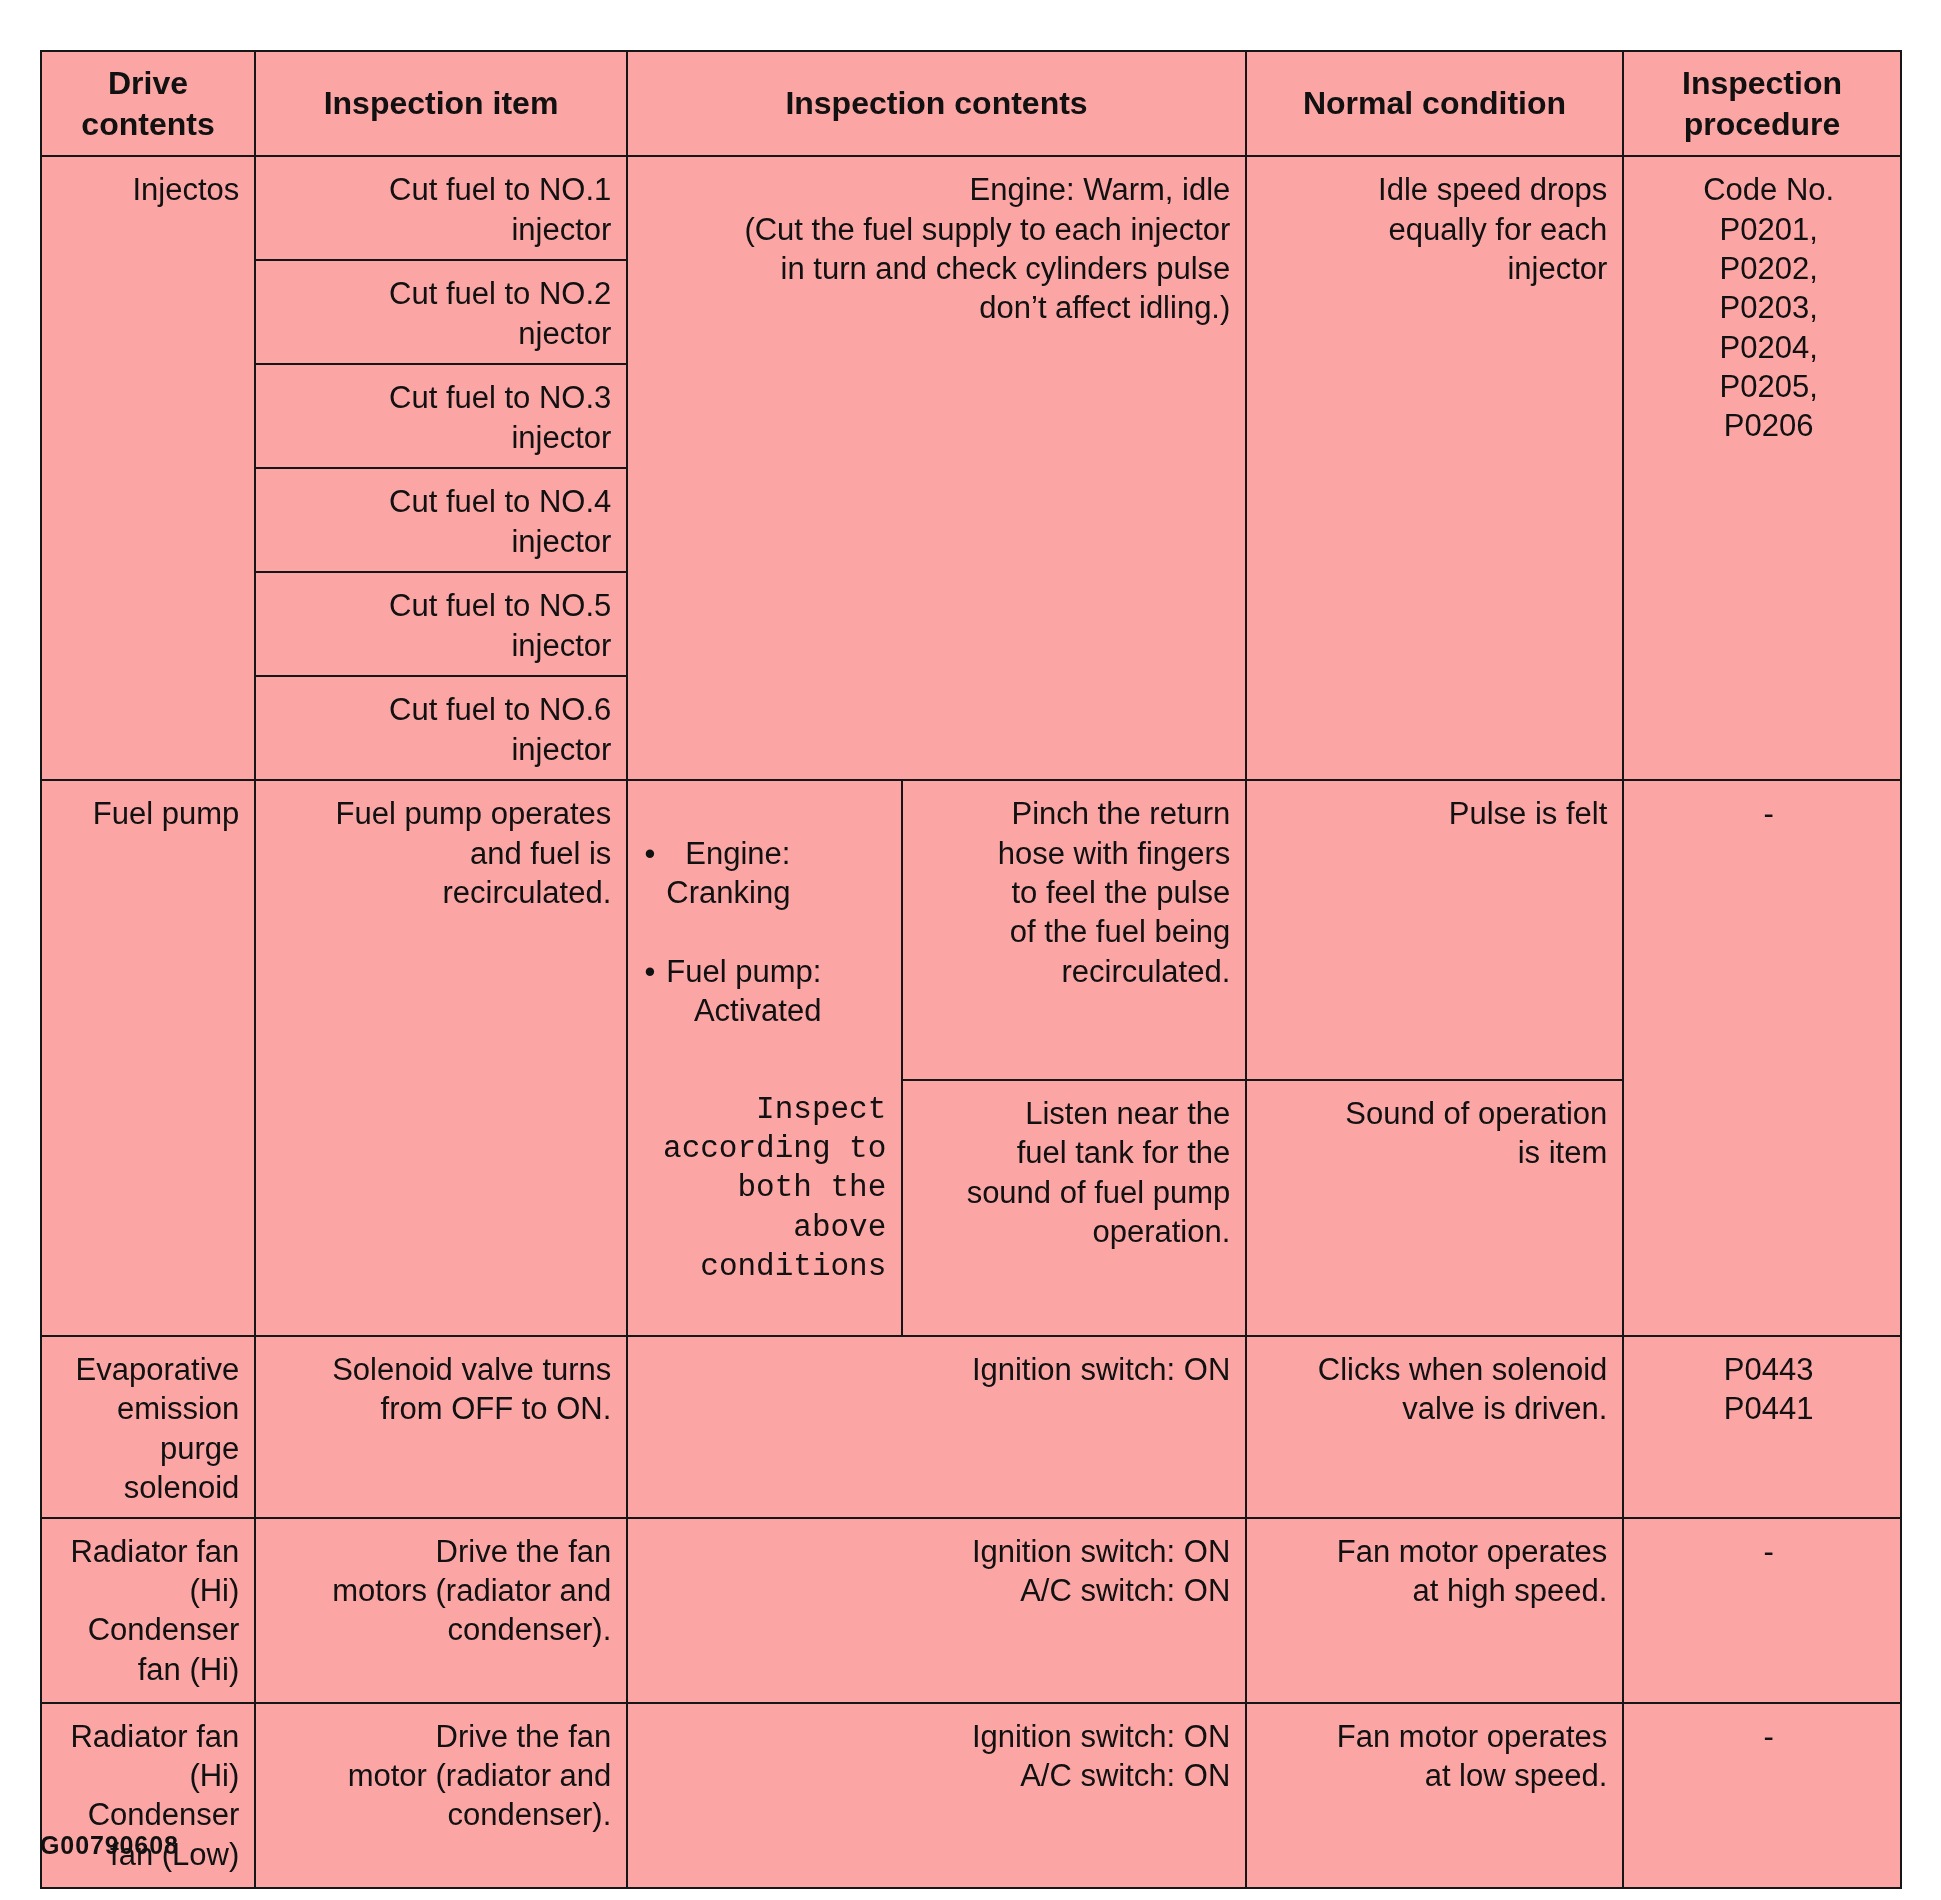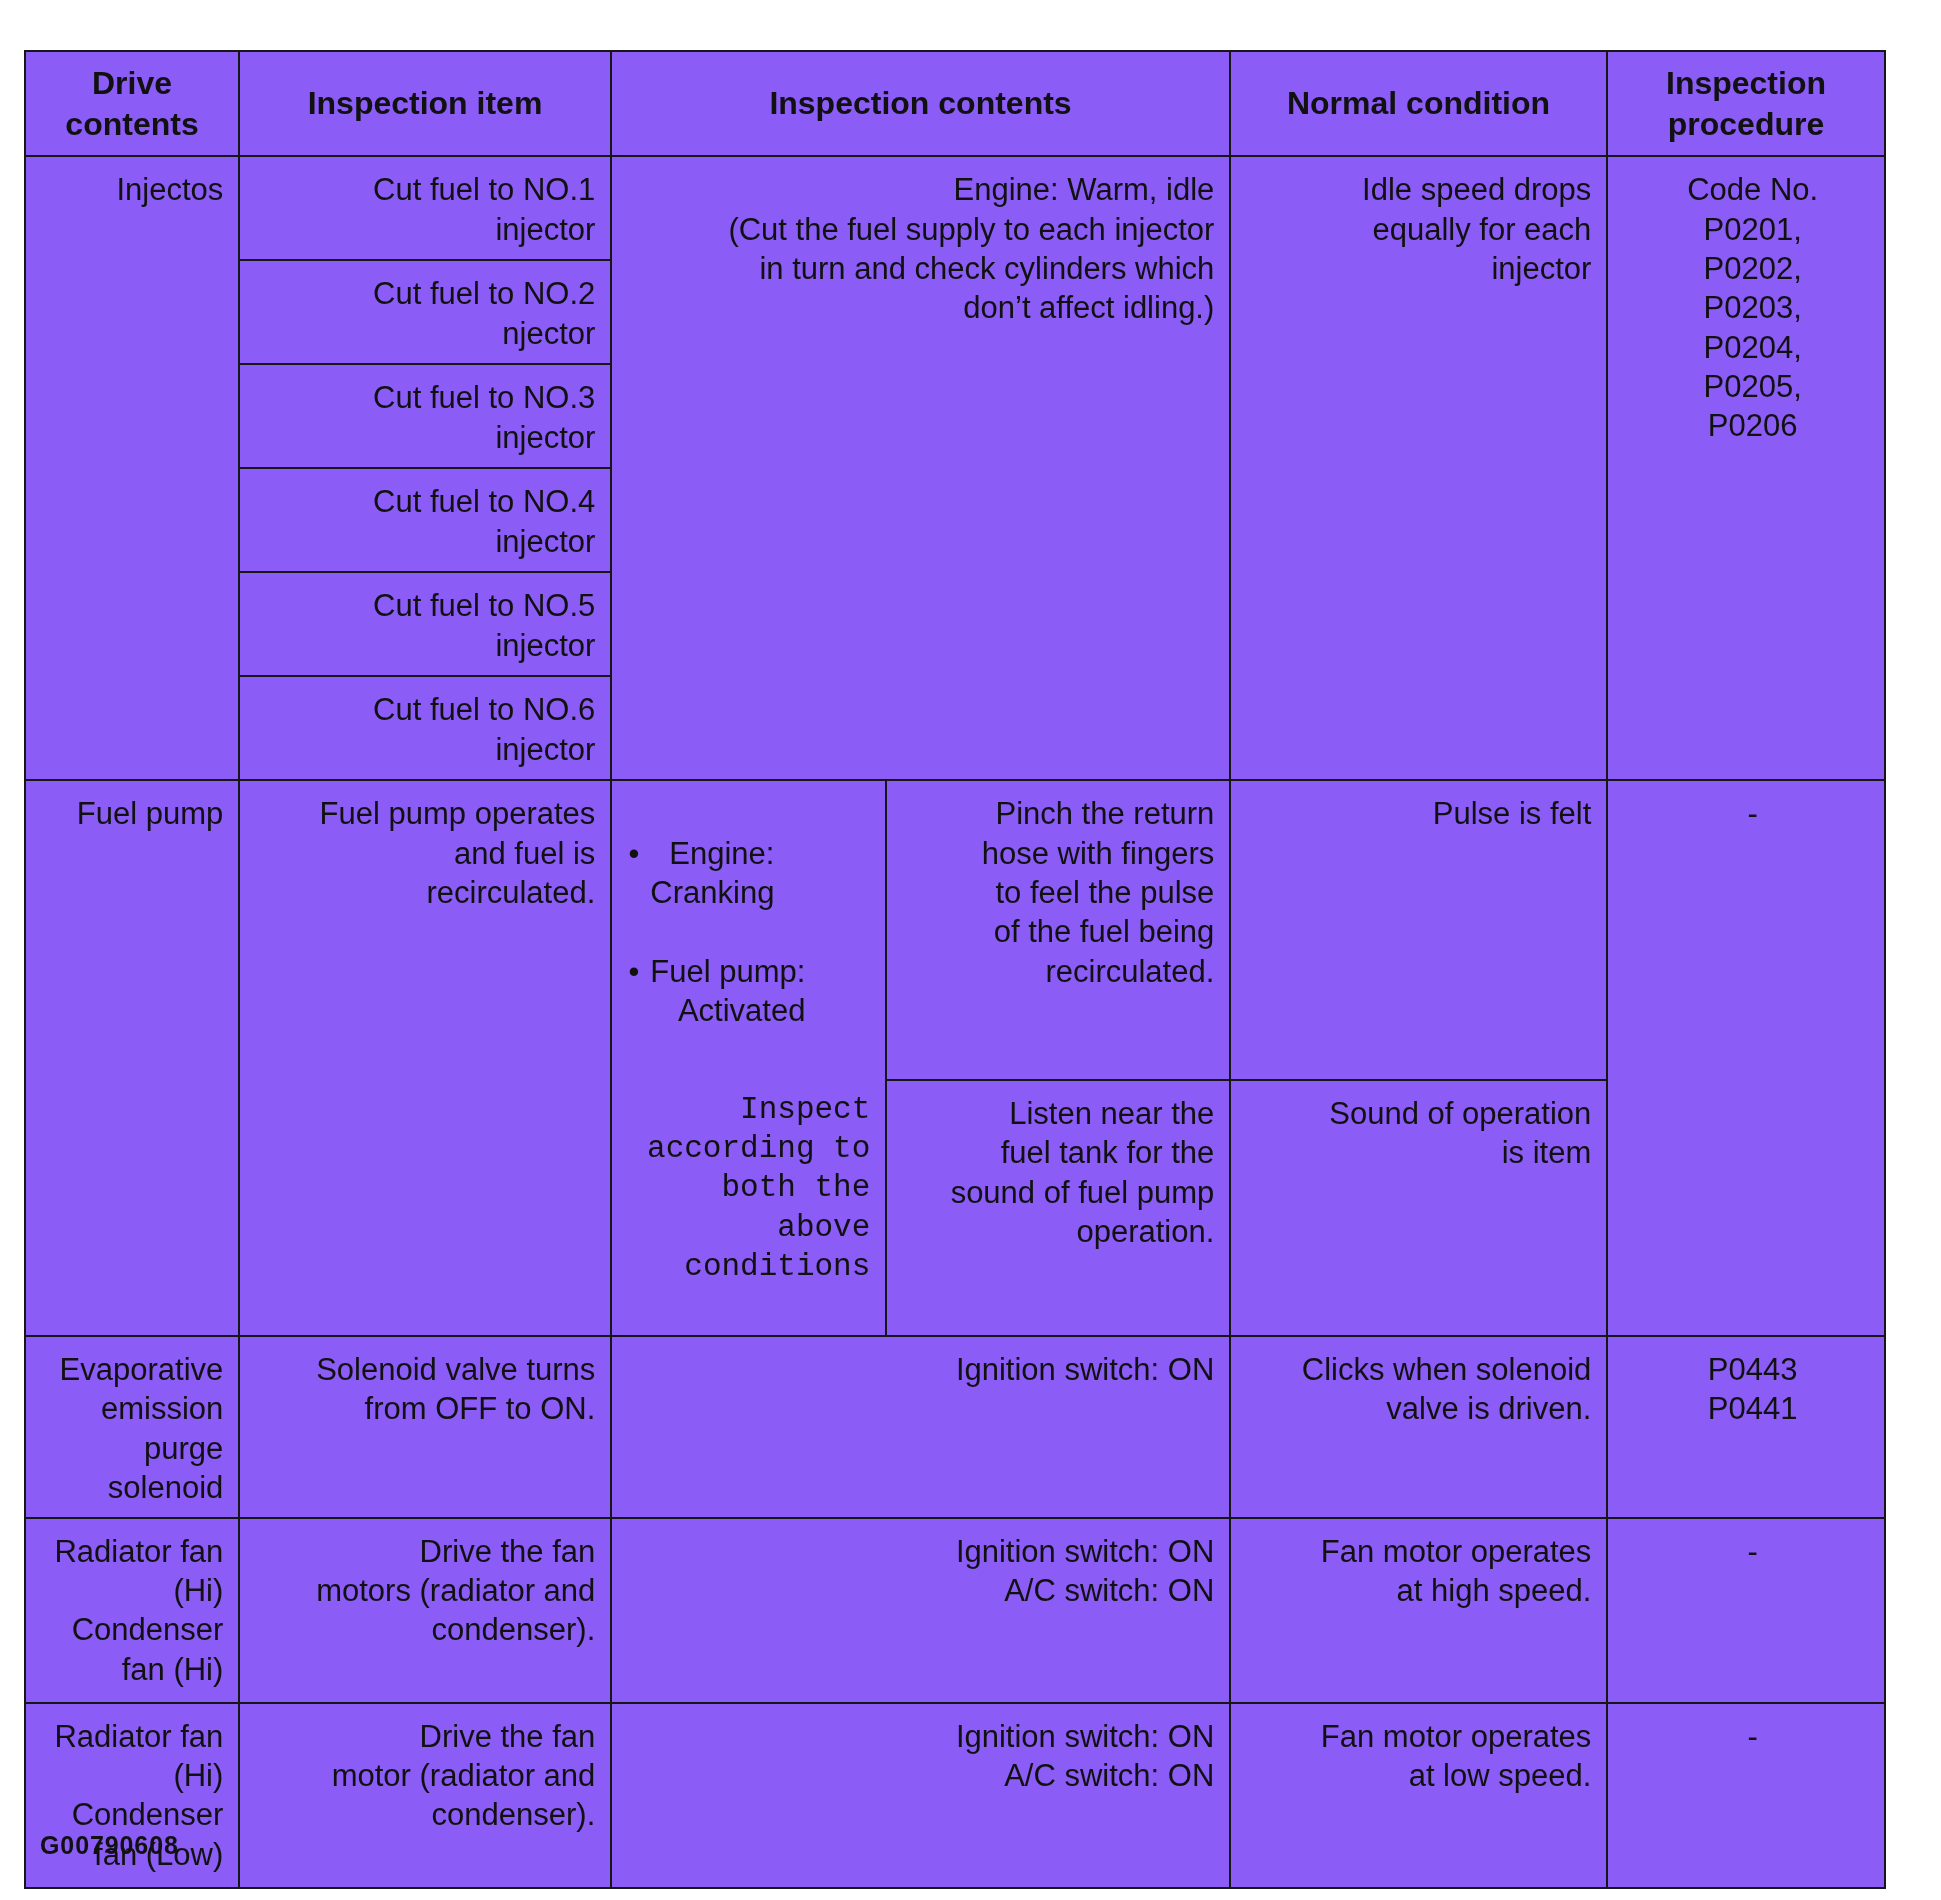--- a/index.html
+++ b/index.html
@@ -14,26 +14,26 @@
     width: 1941px;
     height: 1901px;
     position: relative;
   }
   .page {
     position: absolute;
     inset: 0;
   }
   table.inspection-table {
     position: absolute;
-    left: 24px;
+    left: 40px;
     top: 50px;
     width: 1861px;
     border-collapse: collapse;
     table-layout: fixed;
-    background: #8b5cf6;
+    background: #fca5a5;
   }
   th, td {
     border: 2.8px solid #161616;
     vertical-align: top;
     padding: 13px 14.7px 9.2px 16.5px;
     font-size: 31px;
     line-height: 1.27;
     white-space: pre-line;
     overflow-wrap: break-word;
     text-align: right;
@@ -104,21 +104,21 @@
     </thead>
 
     <tbody>
 
       <tr class="r-inj">
         <td rowspan="6">Injectos</td>
         <td>Cut fuel to NO.1
 injector</td>
         <td colspan="2" rowspan="6">Engine:  Warm, idle
 (Cut the fuel supply to each injector
-in turn and check cylinders which
+in turn and check cylinders pulse
 don’t affect idling.)</td>
         <td rowspan="6">Idle speed drops
 equally for each
 injector</td>
         <td rowspan="6" class="center">Code No.
 P0201,
 P0202,
 P0203,
 P0204,
 P0205,

